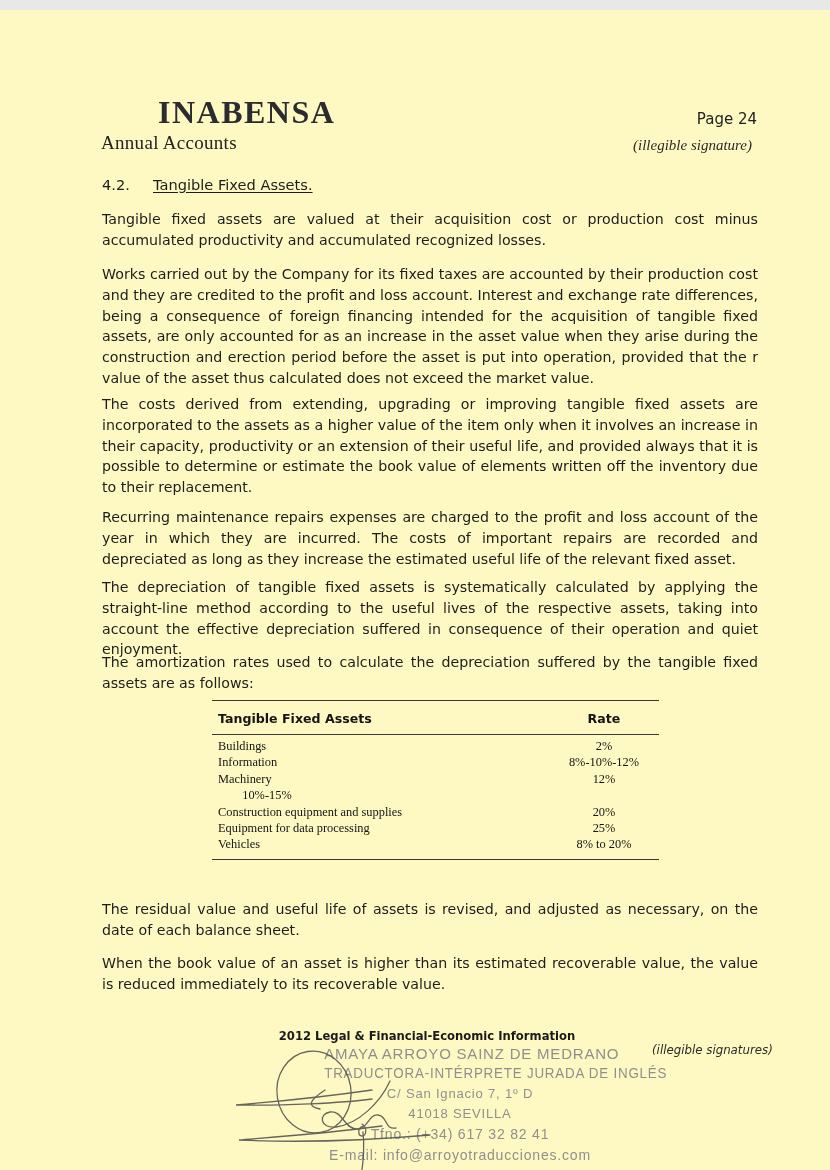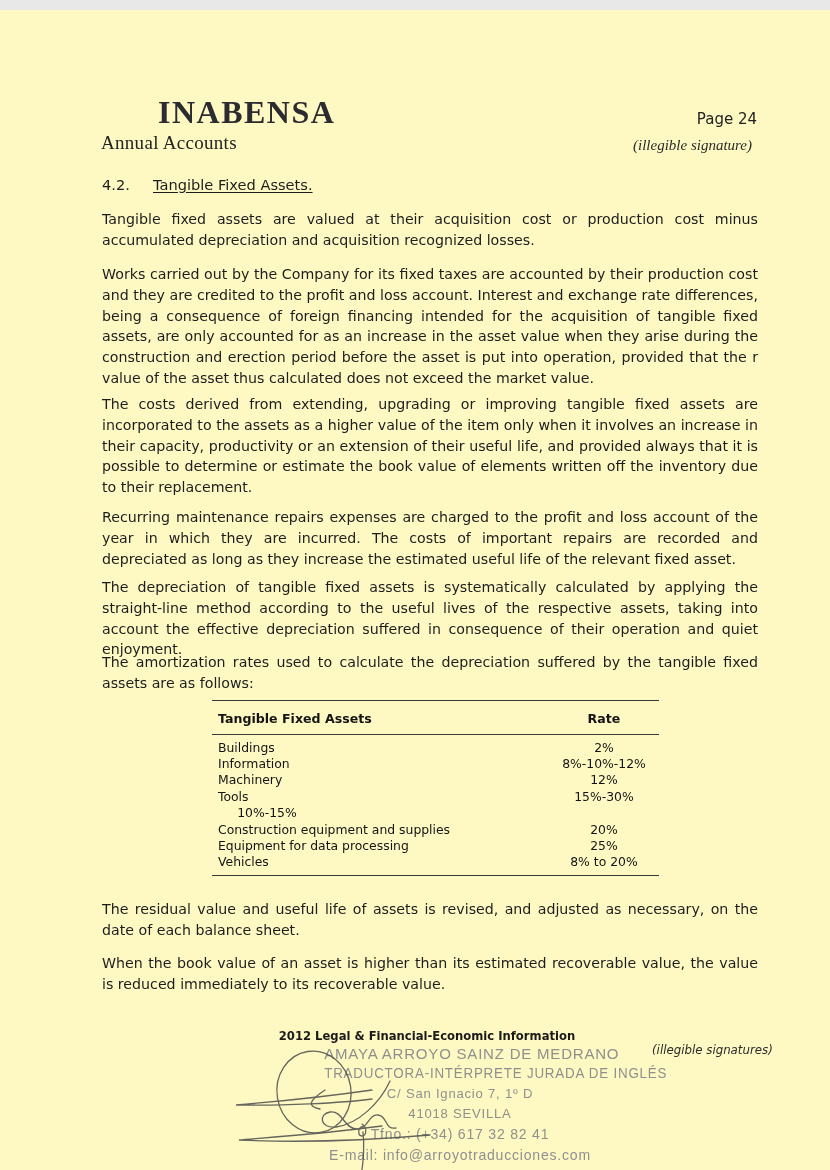--- a/index.html
+++ b/index.html
@@ -59,21 +59,21 @@
     font-size:12.4px;color:#141414;
   }
   .t-rule{border:0;border-top:1.4px solid #3a3a3a;margin:0;}
   .t-head{
     display:flex;align-items:center;
     padding:10px 0 8px 0;
   }
   .t-head .c1{flex:1;padding-left:6px;font-weight:bold;font-size:12.6px;}
   .t-head .c2{width:110px;text-align:center;font-weight:bold;font-size:12.6px;}
   .t-body{padding:4px 0 5px 0;}
-  .t-row{display:flex;height:16.4px;align-items:center;}
+  .t-row{display:flex;height:16.4px;align-items:flex-start;font-family:Liberation Serif, serif;}
   .t-row .c1{flex:1;padding-left:6px;}
   .t-row .c2{width:110px;text-align:center;}
   
   .footer-info{
     position:absolute;left:247px;top:1019px;width:360px;
     text-align:center;font-weight:bold;font-size:11.6px;color:#1a1a1a;
   }
   .sigs-note{
     position:absolute;left:652px;top:1033px;
     font-style:italic;font-size:11.8px;color:#2a2a2a;
@@ -102,21 +102,21 @@
 
   <div class="logo">INABENSA</div>
   <div class="page-number">Page 24</div>
   <div class="annual">Annual Accounts</div>
   <div class="sig-note">(illegible signature)</div>
 
   <div class="section-heading">
     <span class="section-number">4.2.</span><span class="section-title">Tangible Fixed Assets.</span>
   </div>
 
-  <div class="para p1">Tangible fixed assets are valued at their acquisition cost or production cost minus accumulated depreciation and acquisition recognized losses.</div>
+  <div class="para p1">Tangible fixed assets are valued at their acquisition cost or production cost minus accumulated productivity and accumulated recognized losses.</div>
   <div class="para p2">Works carried out by the Company for its fixed taxes are accounted by their production cost and they are credited to the profit and loss account. Interest and exchange rate differences, being a consequence of foreign financing intended for the acquisition of tangible fixed assets, are only accounted for as an increase in the asset value when they arise during the construction and erection period before the asset is put into operation, provided that the r value of the asset thus calculated does not exceed the market value.</div>
   <div class="para p3">The costs derived from extending, upgrading or improving tangible fixed assets are incorporated to the assets as a higher value of the item only when it involves an increase in their capacity, productivity or an extension of their useful life, and provided always that it is possible to determine or estimate the book value of elements written off the inventory due to their replacement.</div>
   <div class="para p4">Recurring maintenance repairs expenses are charged to the profit and loss account of the year in which they are incurred. The costs of important repairs are recorded and depreciated as long as they increase the estimated useful life of the relevant fixed asset.</div>
   <div class="para p5">The depreciation of tangible fixed assets is systematically calculated by applying the straight-line method according to the useful lives of the respective assets, taking into account the effective depreciation suffered in consequence of their operation and quiet enjoyment.</div>
   <div class="para p6">The amortization rates used to calculate the depreciation suffered by the tangible fixed assets are as follows:</div>
 
   <div class="rate-table">
     <hr class="t-rule">
     <div class="t-head">
       <span class="c1">Tangible Fixed Assets</span>
@@ -128,24 +128,20 @@
         <span class="c1">Buildings</span>
         <span class="c2">2%</span>
       </div>
       <div class="t-row">
         <span class="c1">Information</span>
         <span class="c2">8%-10%-12%</span>
       </div>
       <div class="t-row">
         <span class="c1">Machinery</span>
         <span class="c2">12%</span>
-      </div>
-      <div class="t-row">
-        <span class="c1">Tools</span>
-        <span class="c2">15%-30%</span>
       </div>
       <div class="t-row">
         <span class="c2">10%-15%</span>
       </div>
       <div class="t-row">
         <span class="c1">Construction equipment and supplies</span>
         <span class="c2">20%</span>
       </div>
       <div class="t-row">
         <span class="c1">Equipment for data processing</span>

